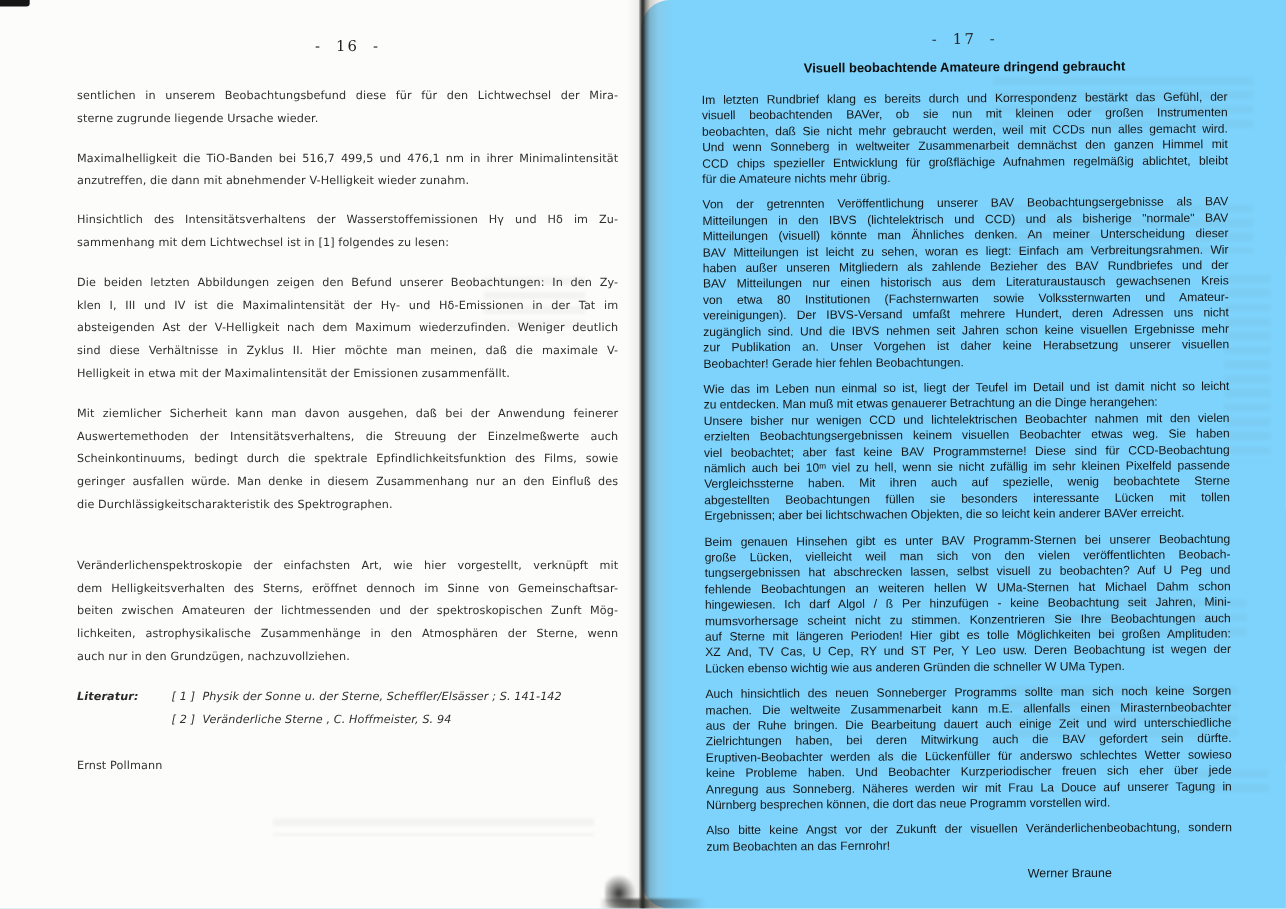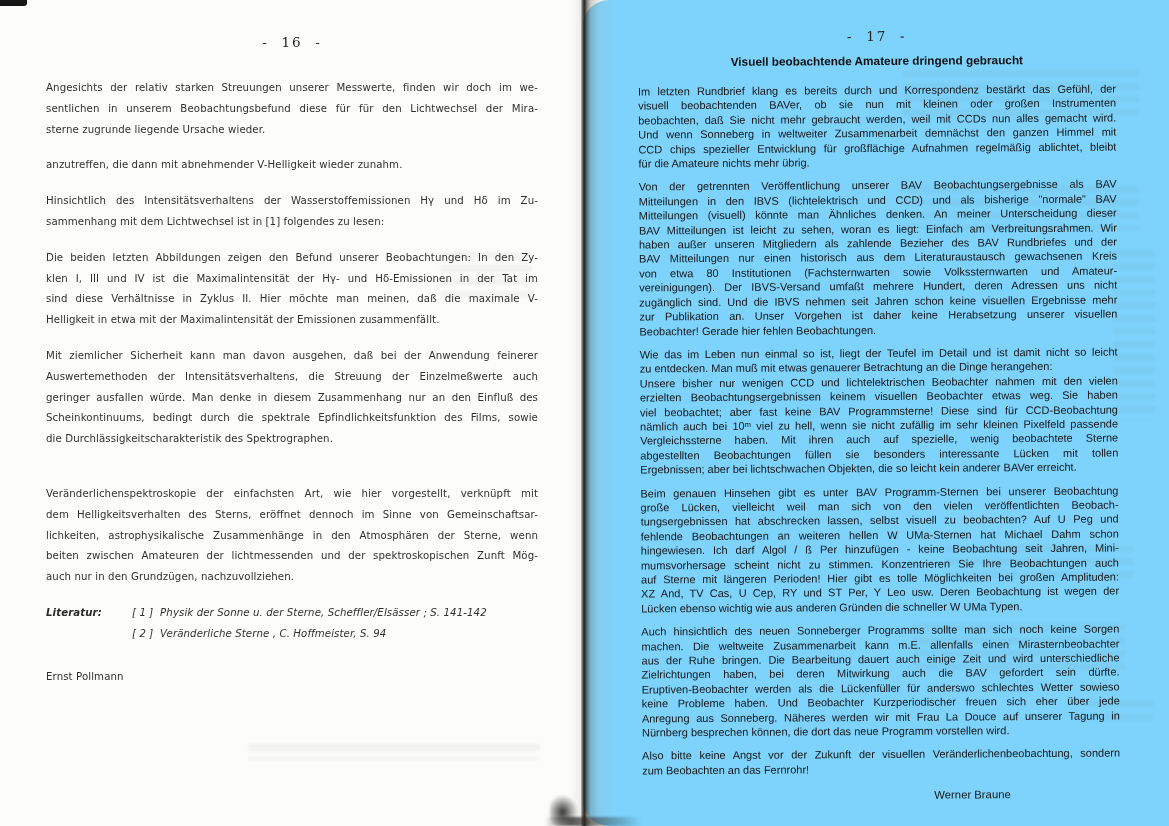--- a/index.html
+++ b/index.html
@@ -43,21 +43,21 @@
   .ghost {
     position:absolute;
     background:repeating-linear-gradient(180deg,
       rgba(108,108,102,0.55) 0px, rgba(108,108,102,0.55) 7px,
       rgba(108,108,102,0) 7px, rgba(108,108,102,0) 13px);
     opacity:0.11; filter:blur(1.3px); pointer-events:none;
   }
 
   
   .content-left {
-    position:absolute; left:46px; top:34px; width:492px;
+    position:absolute; left:70px; top:34px; width:492px;
     font-family:"DejaVu Sans", sans-serif;
     font-size:10.2px; color:#30302e; letter-spacing:0.1px;
   }
   .content-left .page-num { margin-bottom:28px; }
   .content-left .line { line-height:20.8px; }
   .content-left .para { margin-bottom:15px; }
   .content-left .para.gap-lg { margin-bottom:34px; }
 
   
   .content-right {
@@ -95,49 +95,50 @@
 <div id="scan">
 
   <div class="page" id="page-left">
     <div class="ghost" style="left:440px; top:252px; width:92px; height:52px;"></div>
     <div class="ghost" style="left:248px; top:744px; width:292px; height:16px;"></div>
 
     <div class="content-left">
       <div class="page-num">-  16  -</div>
 
       <div class="para">
-          <div class="line">Angesichts der relativ starken Streuungen unserer Messwerte, finden wir doch im we-</div>
           <div class="line">sentlichen in unserem Beobachtungsbefund diese für für den Lichtwechsel der Mira-</div>
           <div class="line last">sterne zugrunde liegende Ursache wieder.</div>
         </div>
       <div class="para">
+          <div class="line">Maximalhelligkeit die TiO-Banden bei 516,7 499,5 und 476,1 nm in ihrer Minimalintensität</div>
           <div class="line last">anzutreffen, die dann mit abnehmender V-Helligkeit wieder zunahm.</div>
         </div>
       <div class="para">
           <div class="line">Hinsichtlich des Intensitätsverhaltens der Wasserstoffemissionen Hγ und Hδ im Zu-</div>
           <div class="line last">sammenhang mit dem Lichtwechsel ist in [1] folgendes zu lesen:</div>
         </div>
       <div class="para">
           <div class="line">Die beiden letzten Abbildungen zeigen den Befund unserer Beobachtungen: In den Zy-</div>
           <div class="line">klen I, III und IV ist die Maximalintensität der Hγ- und Hδ-Emissionen in der Tat im</div>
+          <div class="line">absteigenden Ast der V-Helligkeit nach dem Maximum wiederzufinden. Weniger deutlich</div>
           <div class="line">sind diese Verhältnisse in Zyklus II. Hier möchte man meinen, daß die maximale V-</div>
           <div class="line last">Helligkeit in etwa mit der Maximalintensität der Emissionen zusammenfällt.</div>
         </div>
       <div class="para gap-lg">
           <div class="line">Mit ziemlicher Sicherheit kann man davon ausgehen, daß bei der Anwendung feinerer</div>
           <div class="line">Auswertemethoden der Intensitätsverhaltens, die Streuung der Einzelmeßwerte auch</div>
+          <div class="line">Scheinkontinuums, bedingt durch die spektrale Epfindlichkeitsfunktion des Films, sowie</div>
           <div class="line">geringer ausfallen würde. Man denke in diesem Zusammenhang nur an den Einfluß des</div>
-          <div class="line">Scheinkontinuums, bedingt durch die spektrale Epfindlichkeitsfunktion des Films, sowie</div>
           <div class="line last">die Durchlässigkeitscharakteristik des Spektrographen.</div>
         </div>
       <div class="para">
           <div class="line">Veränderlichenspektroskopie der einfachsten Art, wie hier vorgestellt, verknüpft mit</div>
           <div class="line">dem Helligkeitsverhalten des Sterns, eröffnet dennoch im Sinne von Gemeinschaftsar-</div>
+          <div class="line">beiten zwischen Amateuren der lichtmessenden und der spektroskopischen Zunft Mög-</div>
           <div class="line">lichkeiten, astrophysikalische Zusammenhänge in den Atmosphären der Sterne, wenn</div>
-          <div class="line">beiten zwischen Amateuren der lichtmessenden und der spektroskopischen Zunft Mög-</div>
           <div class="line last">auch nur in den Grundzügen, nachzuvollziehen.</div>
         </div>
 
       <div class="lit">
         <div class="lit-label">Literatur:</div>
         <div class="lit-entries">
             <div class="line">[ 1 ]  Physik der Sonne u. der Sterne, Scheffler/Elsässer ; S. 141-142</div>
             <div class="line last">[ 2 ]  Veränderliche Sterne , C. Hoffmeister, S. 94</div>
           </div>
       </div>

